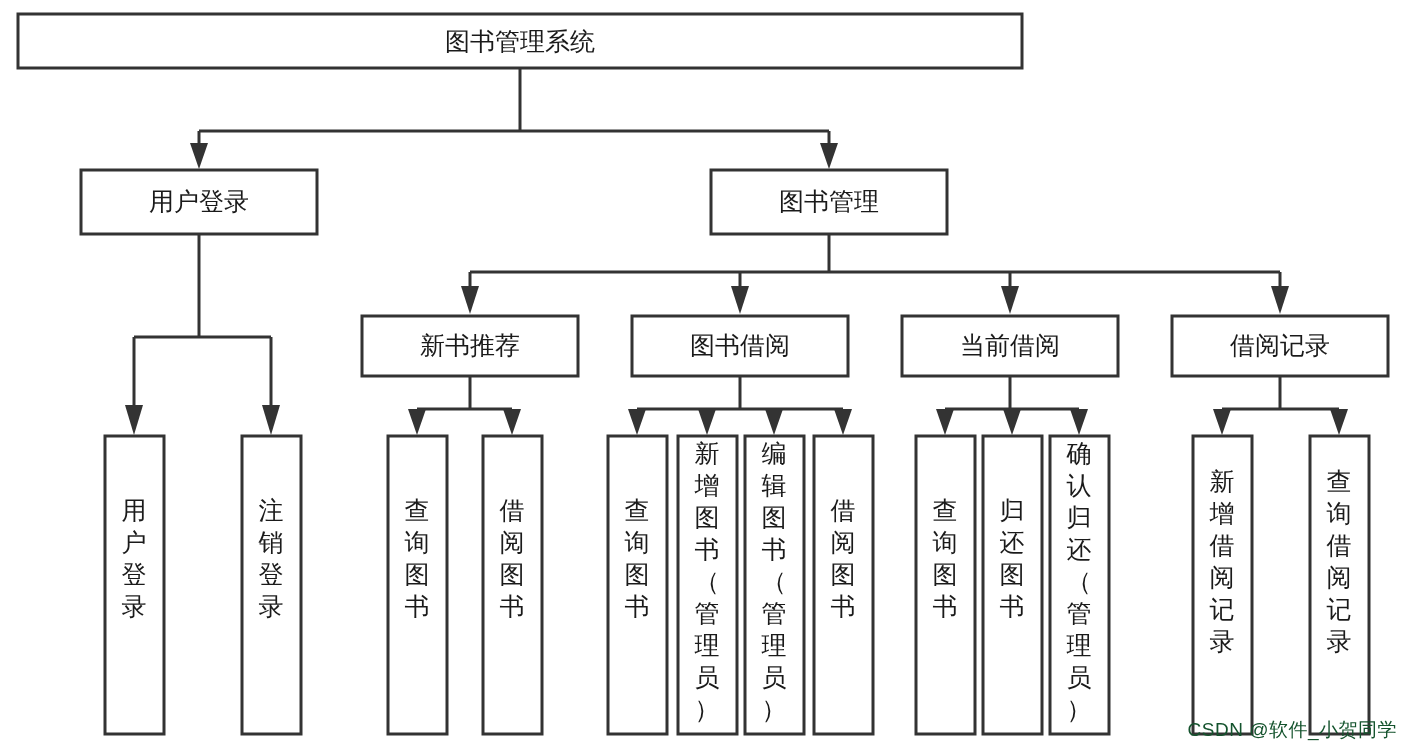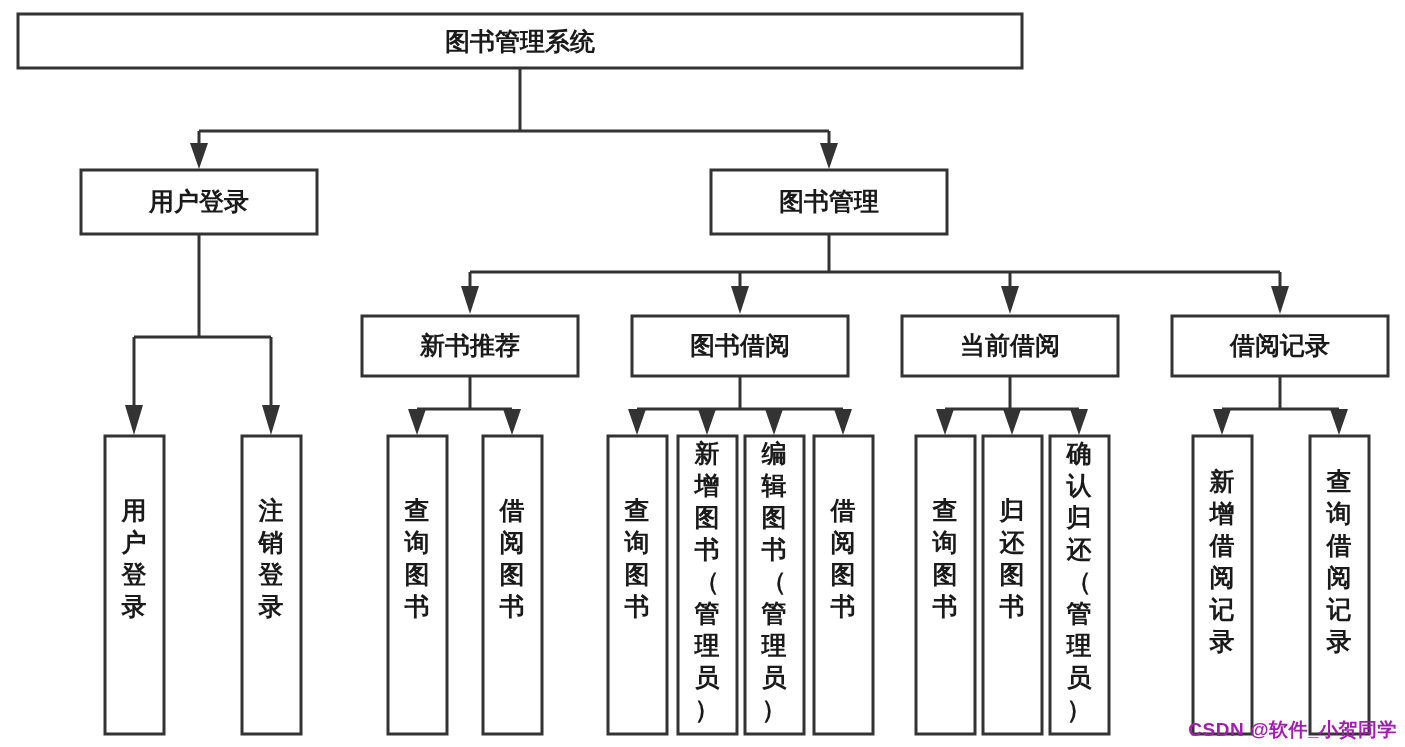--- a/index.html
+++ b/index.html
@@ -11,21 +11,20 @@
     width: 1405px;
     height: 747px;
     font-family: "Liberation Sans", "DejaVu Sans", sans-serif;
     overflow: hidden;
     position: relative;
   }
   #diagram-root {
     position: relative;
     width: 1405px;
     height: 747px;
-    font-weight: bold;
   }
   svg#tree-svg {
     position: absolute;
     top: 0;
     left: 0;
     width: 1405px;
     height: 747px;
     display: block;
   }
   .node-box {
@@ -54,21 +53,21 @@
     font-size: 25px;
     fill: #1a1a1a;
     text-anchor: middle;
   }
   .watermark {
     position: absolute;
     right: 8px;
     bottom: 4px;
     font-family: "Liberation Sans", "DejaVu Sans", sans-serif;
     font-size: 19px;
-    color: #a21caf;
+    color: #14532d;
     white-space: nowrap;
     letter-spacing: 0.5px;
   }
 </style>
 </head>
 <body>
 
 <div id="diagram-root">
 
   <svg id="tree-svg" viewBox="0 0 1405 747">

